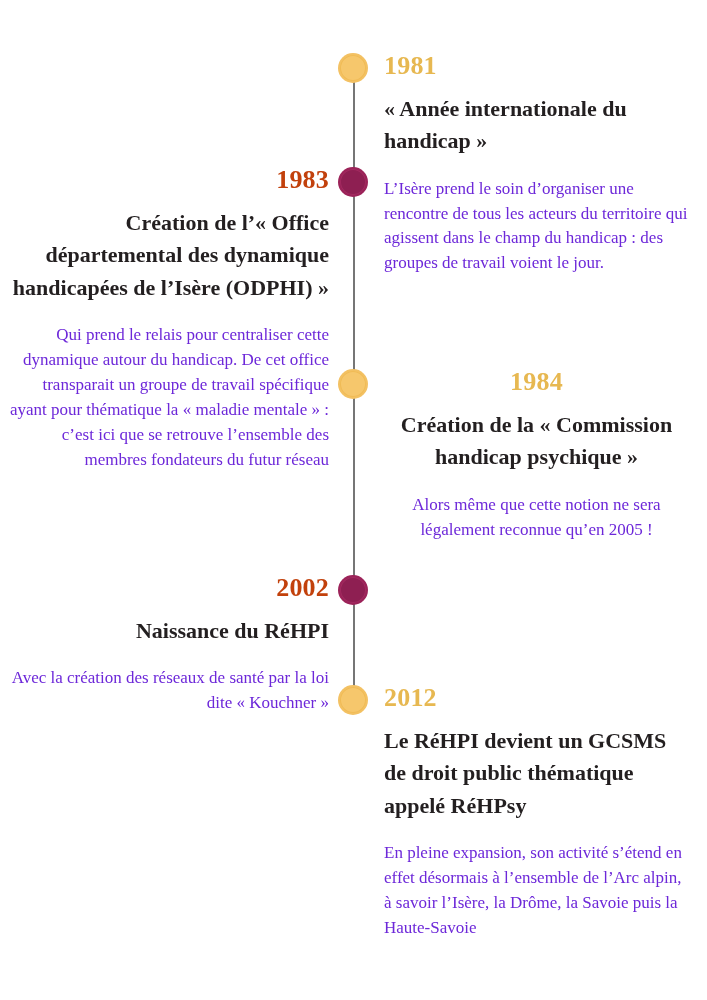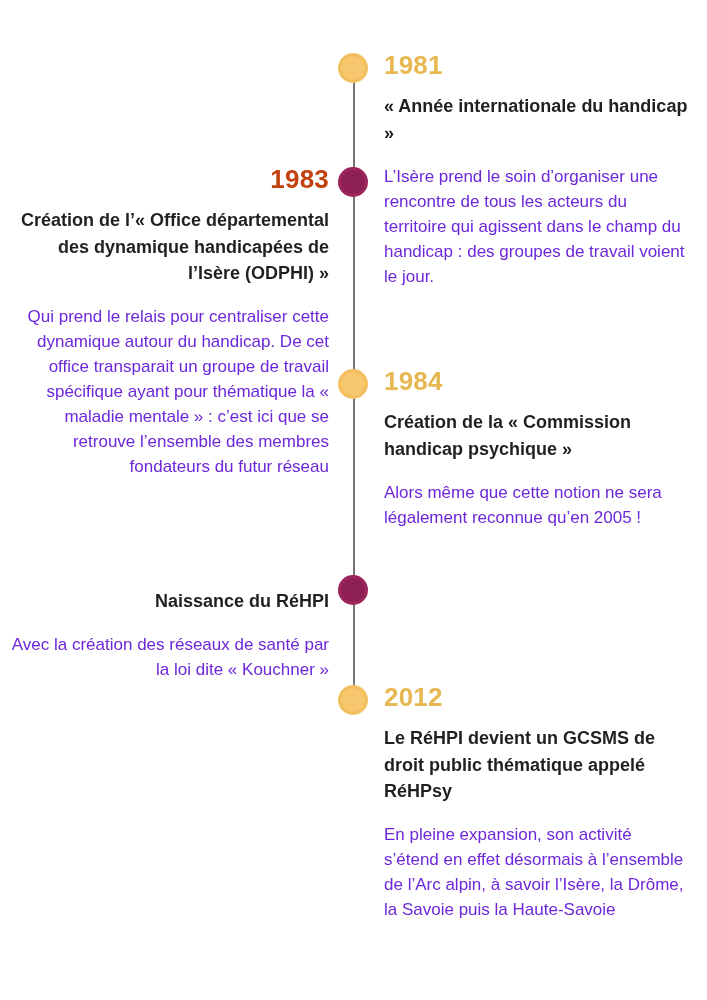--- a/index.html
+++ b/index.html
@@ -68,20 +68,21 @@
   }
   .dot.plum::after {
     background: #8e1f52;
     box-shadow: inset 0 0 0 1px #a32a60;
   }
 
   
   .content {
     position: absolute;
     z-index: 2;
+    font-family: Liberation Serif, serif;
   }
   .content.right {
     left: 384px;
     width: 305px;
     text-align: left;
   }
   .content.left {
     left: 8px;
     width: 321px;
     text-align: right;
@@ -91,21 +92,21 @@
     font-size: 26px;
     font-weight: bold;
     line-height: 1.05;
     letter-spacing: 0.2px;
     margin: 0;
   }
   .year.amber { color: #e7b851; }
   .year.plum  { color: #c2410c; }
 
   .headline {
-    font-size: 18px;
+    font-size: 22px;
     font-weight: bold;
     line-height: 1.46;
     color: #231f20;
     margin: 0;
   }
 
   .body-text {
     font-size: 17px;
     font-weight: normal;
     line-height: 1.47;
@@ -137,30 +138,31 @@
     <div class="dot plum" style="top:167px;"></div>
     <div class="content left" style="top:166px;">
       <div class="year plum">1983</div>
       <div class="headline gap-headline">Création de l’« Office départemental des dynamique handicapées de l’Isère (ODPHI) »</div>
       <div class="body-text gap-body">Qui prend le relais pour centraliser cette dynamique autour du handicap. De cet office transparait un groupe de travail spécifique ayant pour thématique la « maladie mentale »  : c’est ici que se retrouve l’ensemble des membres fondateurs du futur réseau</div>
     </div>
   </div>
 
   <div class="milestone" style="top:0;">
     <div class="dot amber" style="top:369px;"></div>
-    <div class="content right" style="top:368px;">
+    <div class="content right" style="top:368px;text-align:center;">
       <div class="year amber">1984</div>
       <div class="headline gap-headline">Création de la « Commission handicap psychique »</div>
       <div class="body-text gap-body">Alors même que cette notion ne sera légalement reconnue qu’en 2005 !</div>
     </div>
   </div>
 
   <div class="milestone" style="top:0;">
     <div class="dot plum" style="top:575px;"></div>
     <div class="content left" style="top:574px;">
+      <div class="year plum">2002</div>
       <div class="headline gap-headline">Naissance du RéHPI</div>
       <div class="body-text gap-body">Avec la création des réseaux de santé par la loi dite « Kouchner »</div>
     </div>
   </div>
 
   <div class="milestone" style="top:0;">
     <div class="dot amber" style="top:685px;"></div>
     <div class="content right" style="top:684px;">
       <div class="year amber">2012</div>
       <div class="headline gap-headline">Le RéHPI devient un GCSMS de droit public thématique appelé RéHPsy</div>

